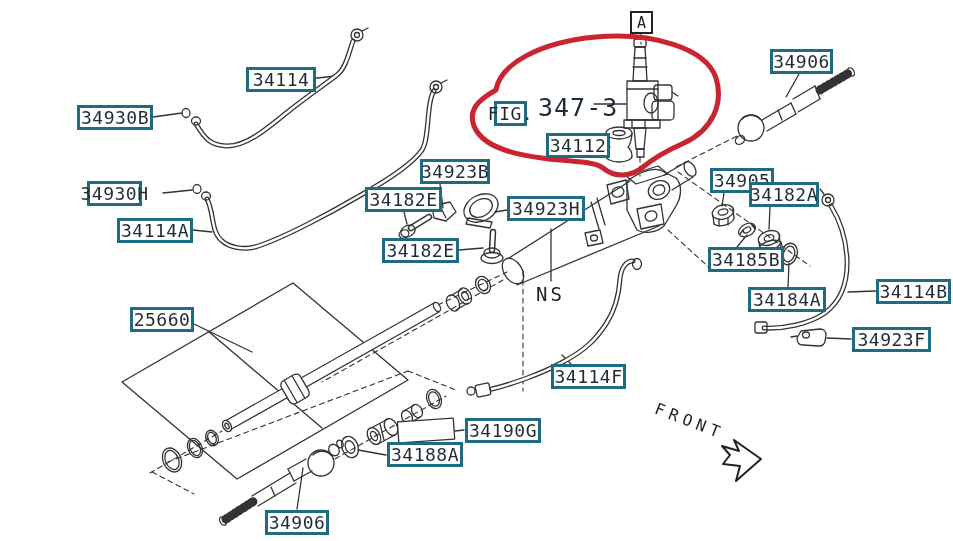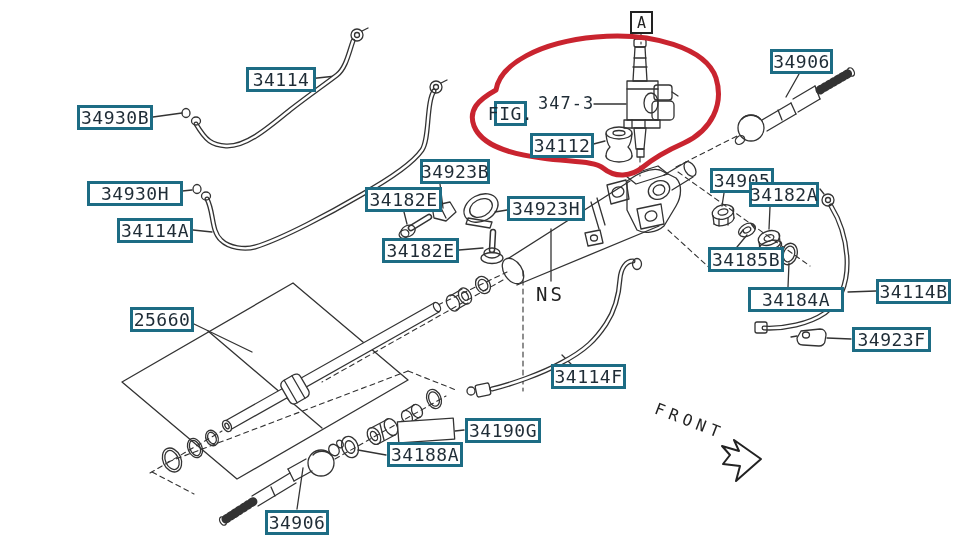--- a/index.html
+++ b/index.html
@@ -3,21 +3,21 @@
 <meta charset="utf-8">
 <style>
   html,body{margin:0;padding:0;background:#fff;}
   #stage{position:relative;width:953px;height:541px;background:#fff;overflow:hidden;
          font-family:"DejaVu Sans Mono","Liberation Mono",monospace;}
   #stage svg{position:absolute;left:0;top:0;}
   .plabel{position:absolute;box-sizing:border-box;height:25px;border:3px solid #1d6c84;
           background:#fff;color:#1f2c36;font-size:18px;line-height:19px;
           display:flex;align-items:center;justify-content:center;letter-spacing:.5px;
           white-space:nowrap;cursor:pointer;z-index:3;}
-  .freetext{position:absolute;color:#1f2c36;font-size:17px;letter-spacing:1px;z-index:3;}
+  .freetext{position:absolute;color:#1f2c36;font-size:25px;letter-spacing:1px;z-index:3;}
   .viewbox{position:absolute;box-sizing:border-box;width:23px;height:23px;border:2px solid #222;
            background:#fff;color:#222;font-size:15px;display:flex;align-items:center;
            justify-content:center;z-index:3;}
   .front-label{position:absolute;color:#222;font-size:16px;letter-spacing:5px;
                transform:rotate(21deg);transform-origin:left top;z-index:3;}
   .ns-label{position:absolute;color:#222;font-size:19px;letter-spacing:3px;z-index:3;}
 </style>
 </head>
 <body>
 
@@ -304,33 +304,33 @@
     <g stroke="#222" stroke-width="2">
       <path d="M722,446 L739,451 L734,440 L761,459 L736,481 L740,466 L723,464 L730,455 Z"></path>
     </g>
 
     <path d="M496,90 C500,64 540,42 596,37 C652,32 706,48 716,78 C724,104 712,130 684,143 C666,151 654,158 643,167 C631,177 615,178 603,168 C595,161 570,162 542,158 C510,154 482,146 474,126 C468,110 478,100 496,90 Z" stroke="#c9242f" stroke-width="5" fill="none"></path>
   </g>
 </svg>
 
   <div class="plabel" style="left:246px;top:67px;width:70px">34114</div>
   <div class="plabel" style="left:77px;top:105px;width:76px">34930B</div>
-  <div class="plabel" style="left:87px;top:181px;width:96px">34930H</div>
+  <div class="plabel" style="left:87px;top:181px;width:55px">34930H</div>
   <div class="plabel" style="left:117px;top:218px;width:76px">34114A</div>
   <div class="plabel" style="left:130px;top:307px;width:64px">25660</div>
   <div class="plabel" style="left:420px;top:159px;width:70px">34923B</div>
   <div class="plabel" style="left:365px;top:187px;width:77px">34182E</div>
   <div class="plabel" style="left:382px;top:238px;width:77px">34182E</div>
   <div class="plabel" style="left:507px;top:196px;width:78px">34923H</div>
-  <div class="plabel" style="left:530px;top:133px;width:64px">34112</div>
+  <div class="plabel" style="left:546px;top:133px;width:64px">34112</div>
   <div class="plabel" style="left:770px;top:49px;width:63px">34906</div>
   <div class="plabel" style="left:710px;top:168px;width:64px">34905</div>
   <div class="plabel" style="left:749px;top:182px;width:70px">34182A</div>
   <div class="plabel" style="left:708px;top:247px;width:76px">34185B</div>
-  <div class="plabel" style="left:748px;top:287px;width:96px">34184A</div>
+  <div class="plabel" style="left:748px;top:287px;width:78px">34184A</div>
   <div class="plabel" style="left:876px;top:279px;width:75px">34114B</div>
   <div class="plabel" style="left:852px;top:327px;width:79px">34923F</div>
   <div class="plabel" style="left:551px;top:364px;width:75px">34114F</div>
   <div class="plabel" style="left:465px;top:418px;width:76px">34190G</div>
   <div class="plabel" style="left:387px;top:442px;width:76px">34188A</div>
   <div class="plabel" style="left:265px;top:510px;width:64px">34906</div>
 
   <div class="plabel" style="left:494px;top:101px;width:33px">FIG.</div>
   <div class="freetext" style="left:538px;top:93px">347-3</div>
 

